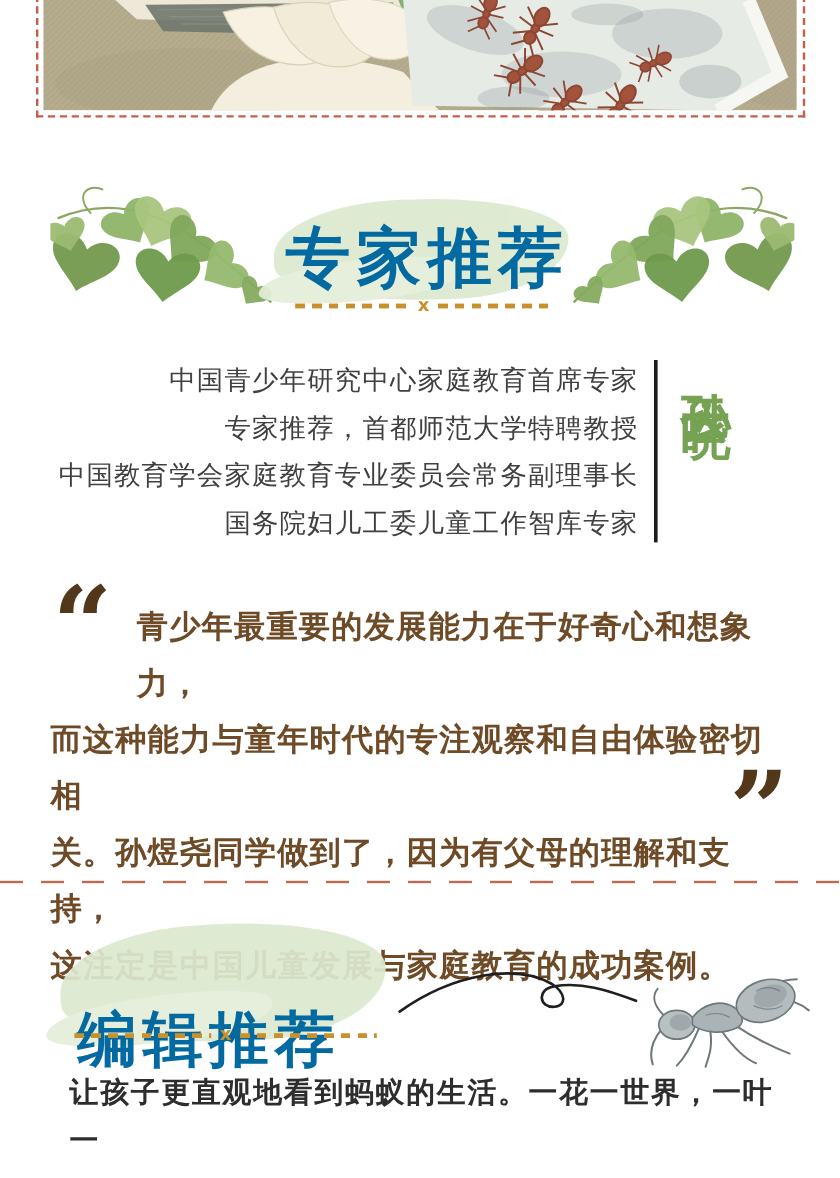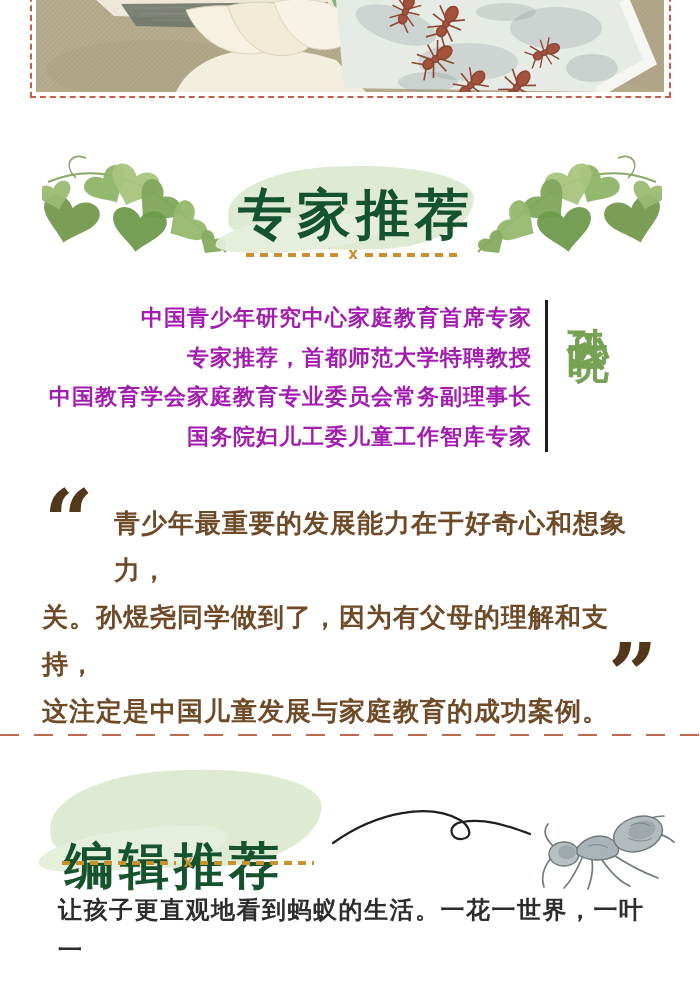--- a/index.html
+++ b/index.html
@@ -14,41 +14,41 @@
 
   
   .brush { position:absolute; background:#dde9d0; opacity:.92;
            border-radius:46% 54% 40% 60% / 55% 45% 60% 40%; }
   .brush::after { content:""; position:absolute; left:-14px; top:58%; width:70%; height:40%;
                   background:#e4eed8; border-radius:50% 50% 45% 55% / 60% 40% 55% 45%;
                   transform:rotate(-4deg); }
   .brush.b-expert { left:228px; top:166px; width:246px; height:84px; transform:rotate(-2deg); }
   .brush.b-editor { left:50px; top:770px; width:272px; height:98px; transform:rotate(-3deg); }
 
-  .sec-title { position:absolute; color:#14532d; font-family:Liberation Serif, serif;
+  .sec-title { position:absolute; color:#0369a1; font-family:Liberation Serif, serif;
                font-weight:bold; letter-spacing:5px; white-space:nowrap; }
   .t-expert { left:238px; top:179px; font-size:54px; }
   .t-editor { left:64px; top:833px; font-size:50px; }
 
   .dash-x { position:absolute; display:flex; align-items:center; gap:7px; }
   .dash-x .dl { flex:1; height:4px;
                 background:repeating-linear-gradient(90deg,#c8912e 0 8px,transparent 8px 14px); }
   .dash-x .xx { color:#c8912e; font-family:"DejaVu Sans", sans-serif; font-weight:bold;
                 font-size:15px; line-height:1; }
   .dx-expert { left:246px; top:247px; width:214px; }
   .dx-editor { left:62px; top:855px; width:252px; }
 
   .vine { position:absolute; top:146px; width:188px; height:118px; }
   .vine-left { left:42px; }
   .vine-right { left:474px; transform:scaleX(-1); }
 
   
   .credentials { position:absolute; left:38px; top:298px; width:494px; text-align:right;
-                 color:#a21caf; font-size:22px; line-height:39.5px; letter-spacing:1px;
-                 font-weight:700; }
+                 color:#404040; font-size:22px; line-height:39.5px; letter-spacing:1px;
+                 font-weight:400; }
   .vline { position:absolute; left:545px; top:300px; width:3px; height:152px; background:#1d1d1d; }
   .name-vert { position:absolute; left:560px; top:294px; height:180px;
                writing-mode:vertical-rl; text-orientation:upright;
                color:#76a253; font-size:42px; font-weight:bold; letter-spacing:7px; }
 
   .quote-mark { position:absolute; color:#53371b; font-family:"DejaVu Serif", serif;
                 font-weight:bold; font-size:86px; line-height:1; }
   .qm-open { left:44px; top:478px; }
   .qm-close { left:608px; top:632px; }
   .quote { position:absolute; left:42px; top:500px; width:618px; color:#6e4a26;
@@ -155,20 +155,21 @@
     <div>专家推荐，首都师范大学特聘教授</div>
     <div>中国教育学会家庭教育专业委员会常务副理事长</div>
     <div>国务院妇儿工委儿童工作智库专家</div>
   </div>
   <div class="vline"></div>
   <div class="name-vert">孙云晓:</div>
 
   <div class="quote-mark qm-open">“</div>
   <div class="quote">
     <div class="quote-line">青少年最重要的发展能力在于好奇心和想象力，</div>
+    <div class="quote-line">而这种能力与童年时代的专注观察和自由体验密切相</div>
     <div class="quote-line">关。孙煜尧同学做到了，因为有父母的理解和支持，</div>
     <div class="quote-line">这注定是中国儿童发展与家庭教育的成功案例。</div>
   </div>
   <div class="quote-mark qm-close">”</div>
 
   <div class="divider"></div>
 
   <div class="brush b-editor"></div>
   <h2 class="sec-title t-editor">编辑推荐</h2>
   <div class="dash-x dx-editor">

